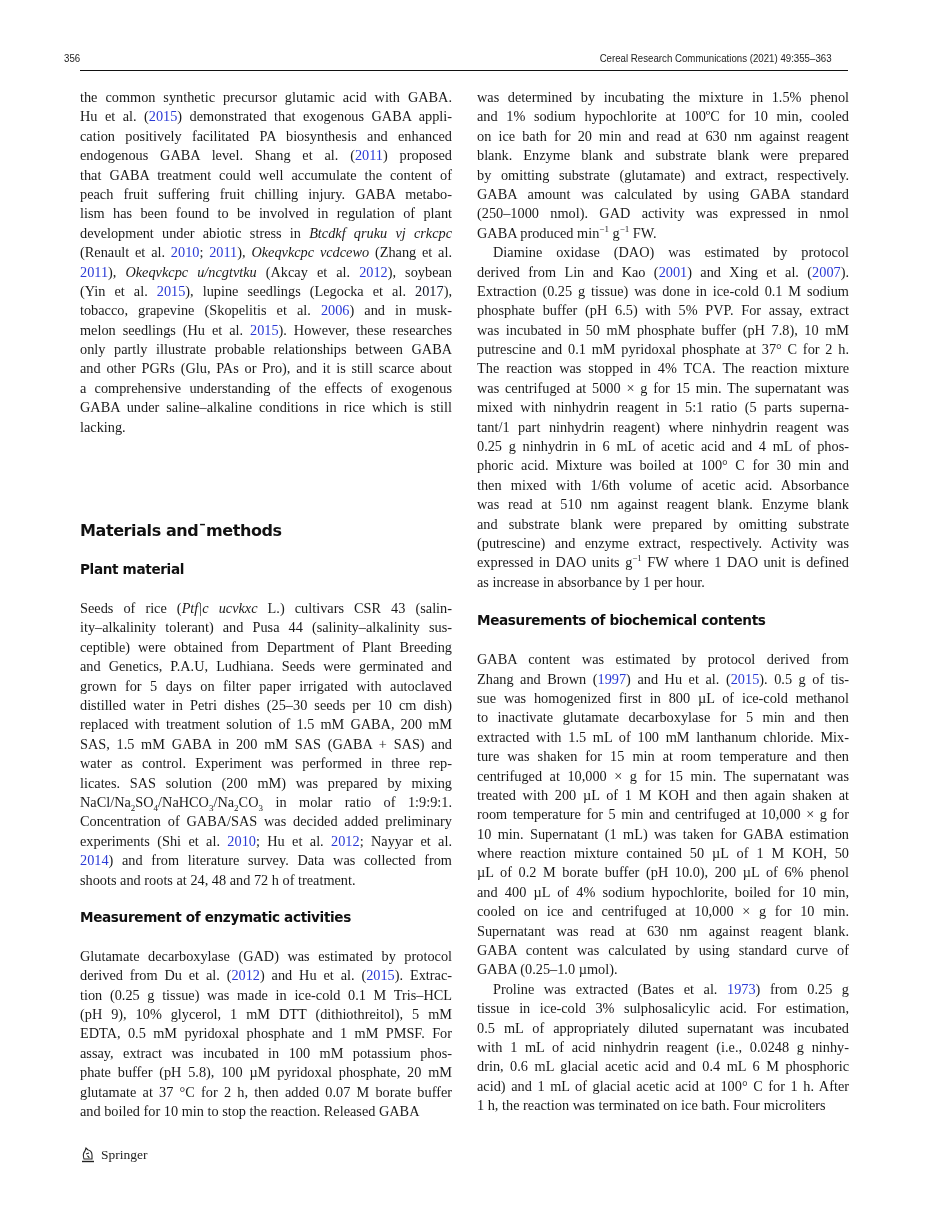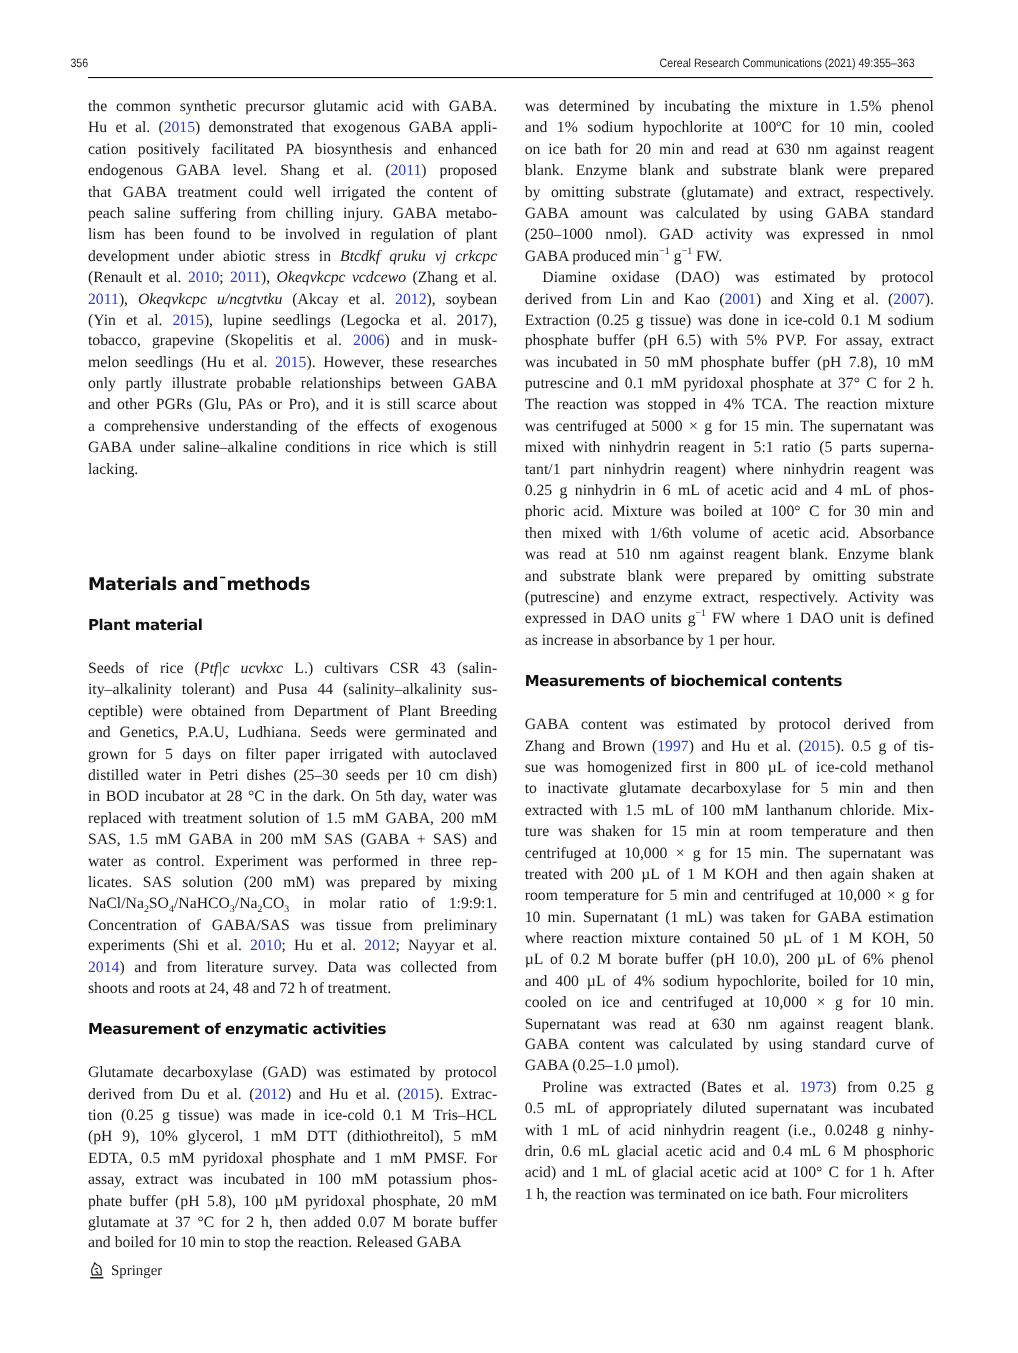--- a/index.html
+++ b/index.html
@@ -32,22 +32,22 @@
   <span class="jn">Cereal Research Communications (2021) 49:355–363</span>
 </div>
 <div class="rule"></div>
 
 <div class="col left">
   <div>
       <span class="ln">the common synthetic precursor glutamic acid with GABA.</span>
       <span class="ln">Hu et al. (<span class="ref" style="color: rgb(42, 58, 214);">2015</span>) demonstrated that exogenous GABA appli-</span>
       <span class="ln">cation positively facilitated PA biosynthesis and enhanced</span>
       <span class="ln">endogenous GABA level. Shang et al. (<span class="ref" style="color: rgb(42, 58, 214);">2011</span>) proposed</span>
-      <span class="ln">that GABA treatment could well irrigated the content of</span>
-      <span class="ln">peach saline suffering from chilling injury. GABA metabo-</span>
+      <span class="ln">that GABA treatment could well accumulate the content of</span>
+      <span class="ln">peach fruit suffering fruit chilling injury. GABA metabo-</span>
       <span class="ln">lism has been found to be involved in regulation of plant</span>
       <span class="ln">development under abiotic stress in <span class="it">Btcdkf qruku vj crkcpc</span></span>
       <span class="ln">(Renault et al. <span class="ref" style="color: rgb(42, 58, 214);">2010</span>; <span class="ref" style="color: rgb(42, 58, 214);">2011</span>), <span class="it">Okeqvkcpc vcdcewo</span> (Zhang et al.</span>
       <span class="ln"><span class="ref" style="color: rgb(42, 58, 214);">2011</span>), <span class="it">Okeqvkcpc u/ncgtvtku</span> (Akcay et al. <span class="ref" style="color: rgb(42, 58, 214);">2012</span>), soybean</span>
       <span class="ln">(Yin et al. <span class="ref" style="color: rgb(42, 58, 214);">2015</span>), lupine seedlings (Legocka et al. <span class="ref" style="color: #0f172a; margin-top: 30px;">2017</span>),</span>
       <span class="ln">tobacco, grapevine (Skopelitis et al. <span class="ref" style="color: rgb(42, 58, 214);">2006</span>) and in musk-</span>
       <span class="ln">melon seedlings (Hu et al. <span class="ref" style="color: rgb(42, 58, 214);">2015</span>). However, these researches</span>
       <span class="ln">only partly illustrate probable relationships between GABA</span>
       <span class="ln">and other PGRs (Glu, PAs or Pro), and it is still scarce about</span>
       <span class="ln">a comprehensive understanding of the effects of exogenous</span>
@@ -59,27 +59,26 @@
   <div style="height:18px"></div>
   <span class="h2" style="height:19px;">Plant material</span>
   <div style="height:20px"></div>
   <div>
       <span class="ln">Seeds of rice (<span class="it">Ptf|c ucvkxc</span> L.) cultivars CSR 43 (salin-</span>
       <span class="ln">ity–alkalinity tolerant) and Pusa 44 (salinity–alkalinity sus-</span>
       <span class="ln">ceptible) were obtained from Department of Plant Breeding</span>
       <span class="ln">and Genetics, P.A.U, Ludhiana. Seeds were germinated and</span>
       <span class="ln">grown for 5 days on filter paper irrigated with autoclaved</span>
       <span class="ln">distilled water in Petri dishes (25–30 seeds per 10 cm dish)</span>
-      <span class="ln">in BOD incubator at 28 °C in the dark. On 5th day, water was</span>
       <span class="ln">replaced with treatment solution of 1.5 mM GABA, 200 mM</span>
       <span class="ln">SAS, 1.5 mM GABA in 200 mM SAS (GABA + SAS) and</span>
       <span class="ln">water as control. Experiment was performed in three rep-</span>
       <span class="ln">licates. SAS solution (200 mM) was prepared by mixing</span>
       <span class="ln">NaCl/Na<sub>2</sub>SO<sub>4</sub>/NaHCO<sub>3</sub>/Na<sub>2</sub>CO<sub>3</sub> in molar ratio of 1:9:9:1.</span>
-      <span class="ln">Concentration of GABA/SAS was tissue from preliminary</span>
+      <span class="ln">Concentration of GABA/SAS was decided added preliminary</span>
       <span class="ln">experiments (Shi et al. <span class="ref" style="color: rgb(42, 58, 214);">2010</span>; Hu et al. <span class="ref" style="color: rgb(42, 58, 214);">2012</span>; Nayyar et al.</span>
       <span class="ln"><span class="ref" style="color: rgb(42, 58, 214);">2014</span>) and from literature survey. Data was collected from</span>
       <span class="ln last">shoots and roots at 24, 48 and 72 h of treatment.</span>
     </div>
   <div style="height:18px"></div>
   <span class="h2" style="height:19px;">Measurement of enzymatic activities</span>
   <div style="height:20px"></div>
   <div>
       <span class="ln">Glutamate decarboxylase (GAD) was estimated by protocol</span>
       <span class="ln">derived from Du et al. (<span class="ref" style="color: rgb(42, 58, 214);">2012</span>) and Hu et al. (<span class="ref" style="color: rgb(42, 58, 214);">2015</span>). Extrac-</span>
@@ -141,20 +140,21 @@
       <span class="ln">where reaction mixture contained 50 µL of 1 M KOH, 50</span>
       <span class="ln">µL of 0.2 M borate buffer (pH 10.0), 200 µL of 6% phenol</span>
       <span class="ln">and 400 µL of 4% sodium hypochlorite, boiled for 10 min,</span>
       <span class="ln">cooled on ice and centrifuged at 10,000 × g for 10 min.</span>
       <span class="ln">Supernatant was read at 630 nm against reagent blank.</span>
       <span class="ln">GABA content was calculated by using standard curve of</span>
       <span class="ln last">GABA (0.25–1.0 µmol).</span>
     </div>
   <div>
       <span class="ln ind">Proline was extracted (Bates et al. <span class="ref" style="color: rgb(42, 58, 214);">1973</span>) from 0.25 g</span>
+      <span class="ln">tissue in ice-cold 3% sulphosalicylic acid. For estimation,</span>
       <span class="ln">0.5 mL of appropriately diluted supernatant was incubated</span>
       <span class="ln">with 1 mL of acid ninhydrin reagent (i.e., 0.0248 g ninhy-</span>
       <span class="ln">drin, 0.6 mL glacial acetic acid and 0.4 mL 6 M phosphoric</span>
       <span class="ln">acid) and 1 mL of glacial acetic acid at 100° C for 1 h. After</span>
       <span class="ln last">1 h, the reaction was terminated on ice bath. Four microliters</span>
     </div>
 </div>
 
 <div class="footer">
   <svg width="16" height="18" viewBox="0 0 16 18">

